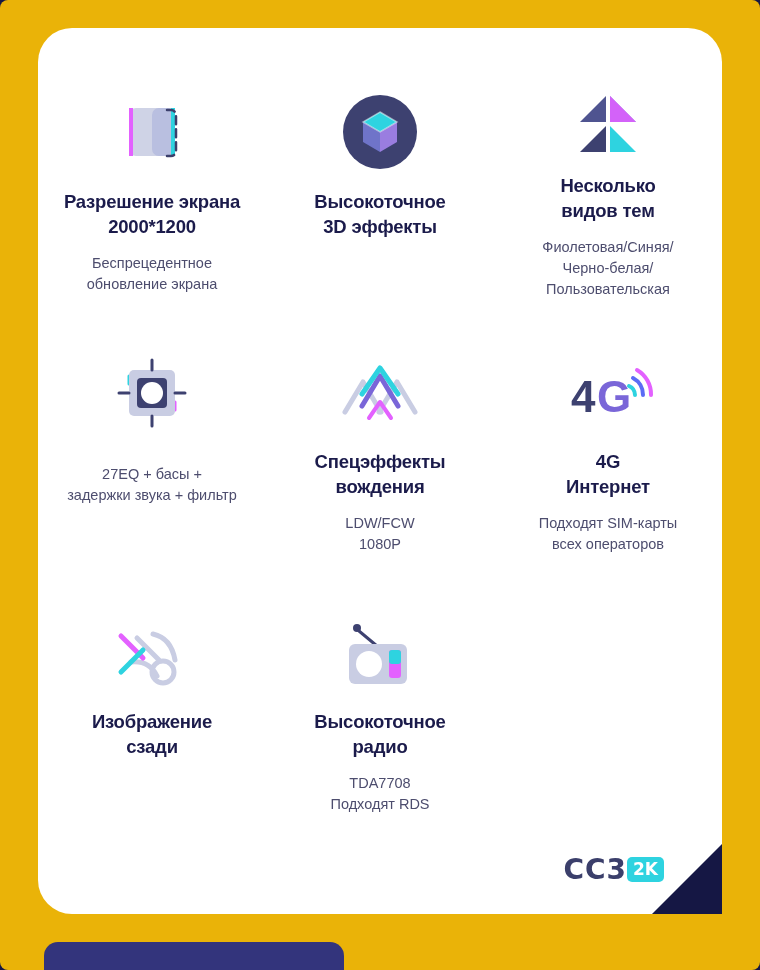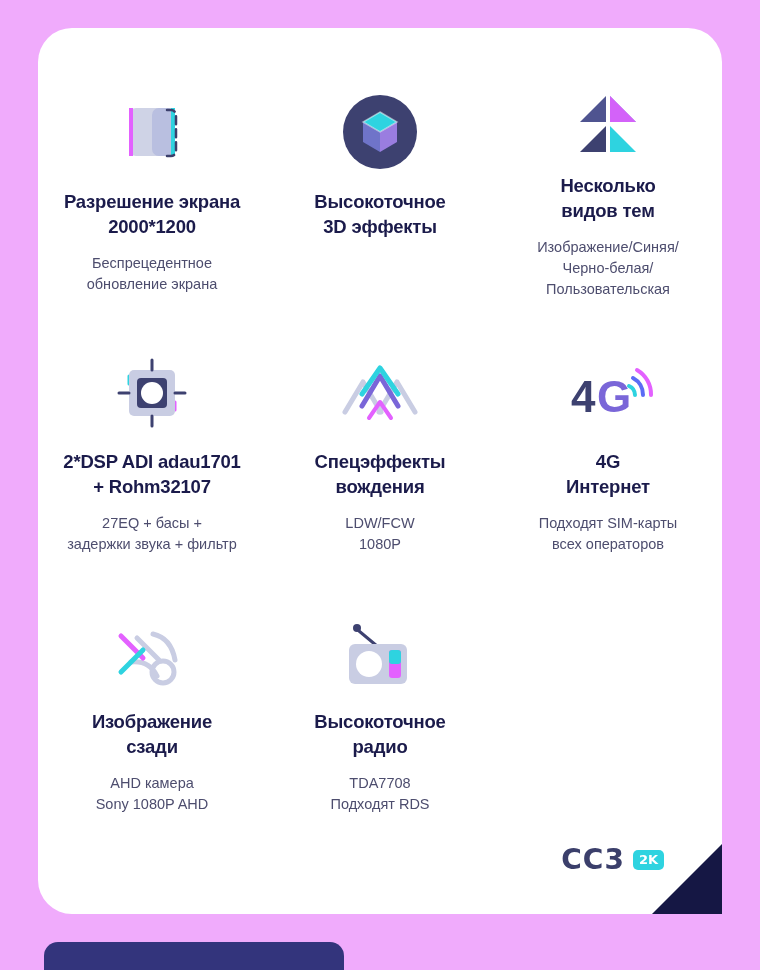--- a/index.html
+++ b/index.html
@@ -10,21 +10,22 @@
     width: 760px;
     height: 970px;
     background: #151744;
     font-family: "Liberation Sans", sans-serif;
     overflow: hidden;
     position: relative;
   }
   .page {
     position: absolute;
     inset: 0;
-    background: #f0abfc;
+    background: #eab308;
+    border-radius: 8px;
   }
   .card {
     position: absolute;
     left: 38px;
     top: 28px;
     width: 684px;
     height: 886px;
     background: #ffffff;
     border-radius: 34px;
   }
@@ -75,36 +76,35 @@
     margin-top: 14px;
     font-size: 14.5px;
     color: #4d4d6e;
     text-align: center;
     line-height: 1.45;
     white-space: pre-line;
   }
   .logo {
     position: absolute;
     right: 58px;
-    bottom: 38px;
+    bottom: 28px;
     display: flex;
     align-items: center;
-    gap: 8px;
   }
   .logo-text {
     font-size: 28px;
     font-weight: bold;
     letter-spacing: 1px;
     color: #3b3f6b;
     font-family: "DejaVu Sans", sans-serif;
   }
   .logo-badge {
     background: #2ed3e0;
     color: #ffffff;
-    font-size: 13px;
+    font-size: 17px;
     font-weight: bold;
     border-radius: 5px;
     padding: 2px 6px 3px 6px;
     font-family: "DejaVu Sans", sans-serif;
   }
   .bottom-strip {
     position: absolute;
     left: 44px;
     bottom: 0;
     width: 300px;
@@ -156,21 +156,21 @@
           <svg width="86" height="86" viewBox="0 0 86 86">
             <path d="M41 14 L41 40 L15 40 Z" fill="#4f5490"></path>
             <path d="M45 14 L45 40 L71 40 Z" fill="#7a66d8"></path>
             <path d="M41 44 L41 70 L15 70 Z" fill="#3d4170"></path>
             <path d="M45 44 L45 70 L71 70 Z" fill="#2ed3e0"></path>
             <path d="M45 14 L71 40 L45 40 Z" fill="#e361ff" opacity="0.85"></path>
           </svg>
         </div>
         <div class="title">Несколько
 видов тем</div>
-        <div class="subtitle">Изображение/Синяя/
+        <div class="subtitle">Фиолетовая/Синяя/
 Черно-белая/
 Пользовательская</div>
       </div>
 
       <div class="cell">
         <div class="icon-wrap">
           <svg width="90" height="90" viewBox="0 0 90 90">
             <g stroke="#2ed3e0" stroke-width="3" stroke-linecap="round">
               <line x1="22" y1="28" x2="22" y2="36"></line>
               <line x1="30" y1="28" x2="30" y2="36"></line>
@@ -185,22 +185,20 @@
             <rect x="30" y="30" width="30" height="30" rx="4" fill="#3d4170"></rect>
             <circle cx="45" cy="45" r="11" fill="#ffffff"></circle>
             <g stroke="#3d4170" stroke-width="3" stroke-linecap="round">
               <line x1="45" y1="12" x2="45" y2="22"></line>
               <line x1="45" y1="68" x2="45" y2="78"></line>
               <line x1="12" y1="45" x2="22" y2="45"></line>
               <line x1="68" y1="45" x2="78" y2="45"></line>
             </g>
           </svg>
         </div>
-        <div class="title">2*DSP ADI adau1701
-+ Rohm32107</div>
         <div class="subtitle">27EQ + басы +
 задержки звука + фильтр</div>
       </div>
 
       <div class="cell">
         <div class="icon-wrap">
           <svg width="110" height="86" viewBox="0 0 110 86">
             <g fill="none" stroke-linecap="round" stroke-linejoin="round" stroke-width="5">
               <path d="M20 62 L38 32 L56 62" stroke="#c9cde3"></path>
               <path d="M54 62 L72 32 L90 62" stroke="#c9cde3"></path>
@@ -240,22 +238,20 @@
             <path d="M40 28 L62 50" stroke="#c9cde3" stroke-width="5" stroke-linecap="round" fill="none"></path>
             <path d="M56 24 q18 4 22 26" stroke="#c9cde3" stroke-width="5" fill="none" stroke-linecap="round"></path>
             <path d="M34 52 q18 -2 26 14" stroke="#c9cde3" stroke-width="5" fill="none" stroke-linecap="round"></path>
             <circle cx="66" cy="62" r="11" fill="none" stroke="#c9cde3" stroke-width="5"></circle>
             <path d="M24 26 L46 48" stroke="#e361ff" stroke-width="5" stroke-linecap="round"></path>
             <path d="M24 62 L46 40" stroke="#2ed3e0" stroke-width="5" stroke-linecap="round"></path>
           </svg>
         </div>
         <div class="title">Изображение
 сзади</div>
-        <div class="subtitle">AHD камера
-Sony 1080P AHD</div>
       </div>
 
       <div class="cell">
         <div class="icon-wrap">
           <svg width="110" height="86" viewBox="0 0 110 86">
             <circle cx="32" cy="18" r="4" fill="#3d4170"></circle>
             <line x1="34" y1="21" x2="52" y2="36" stroke="#3d4170" stroke-width="3" stroke-linecap="round"></line>
             <rect x="24" y="34" width="58" height="40" rx="6" fill="#c9cde3"></rect>
             <circle cx="44" cy="54" r="13" fill="#ffffff"></circle>
             <rect x="64" y="40" width="12" height="28" rx="3" fill="#e361ff"></rect>

